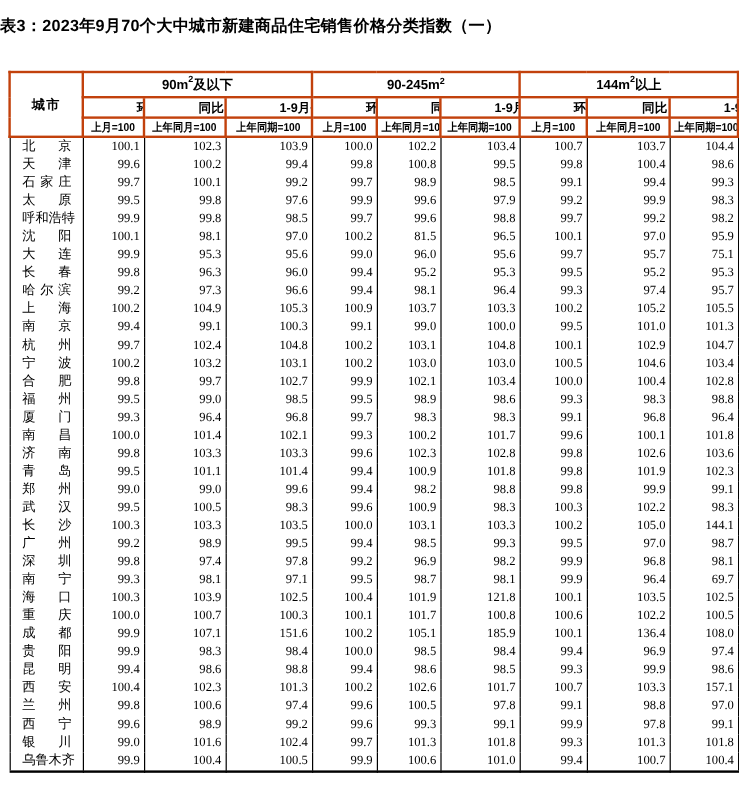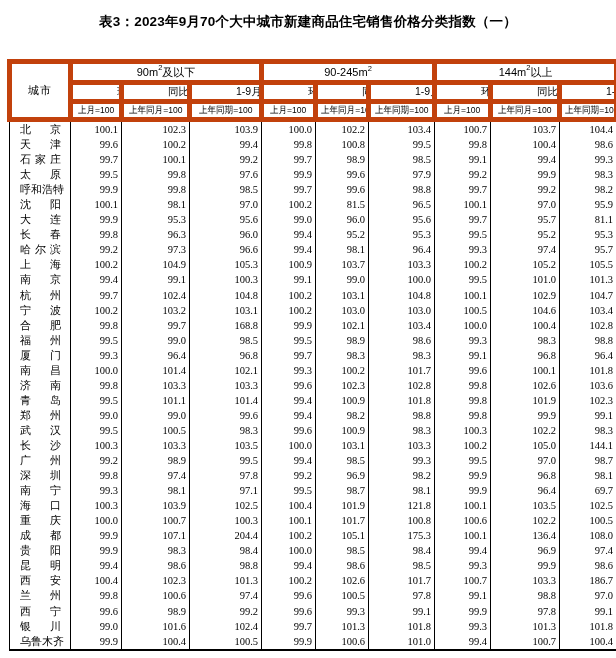--- a/index.html
+++ b/index.html
@@ -6,39 +6,39 @@
   html, body { width: 616px; height: 658px; background: #ffffff; overflow: hidden; }
   body {
     position: relative;
     font-family: "Liberation Sans", "DejaVu Sans", sans-serif;
     color: #000;
     -webkit-font-smoothing: antialiased;
   }
   .page-title {
     position: absolute;
     top: 13px; left: 0; width: 616px;
-    text-align: center;
+    text-align: left;
     font-weight: bold;
     font-size: 13.5px;
     letter-spacing: 0.2px;
   }
   table.price-table {
     position: absolute;
     left: 7px; top: 59px;
     width: 608px;
     border-collapse: collapse;
     table-layout: fixed;
     border-top: 2px solid #000;
     border-bottom: 2px solid #000;
     border-left: 1px solid #000;
     border-right: 1px solid #000;
   }
   thead th {
-    border: 5px solid #c2410c;
-    font-weight: normal;
+    border: 2px solid #c2410c;
+    font-weight: bold;
     text-align: center;
     vertical-align: middle;
     overflow: hidden;
     white-space: nowrap;
   }
   tr.r-group th { height: 21px; font-size: 11px; }
   tr.r-group th sup { font-size: 7.5px; vertical-align: top; position: relative; top: -2px; }
   tr.r-sub th   { height: 17px; font-size: 10.5px; padding-left: 44px; }
   tr.r-unit th  { height: 16px; font-size: 9.5px; margin-top: 45px; }
   th.city-h { font-size: 11px; letter-spacing: 1px; }
@@ -233,21 +233,21 @@
           </div>
         </td>
         <td class="num">99.9</td>
         <td class="num">95.3</td>
         <td class="num">95.6</td>
         <td class="num">99.0</td>
         <td class="num">96.0</td>
         <td class="num">95.6</td>
         <td class="num">99.7</td>
         <td class="num">95.7</td>
-        <td class="num">81.1</td>
+        <td class="num">75.1</td>
       </tr>
       <tr>
         <td class="city">
           <div class="city-inner">
             <span>长</span>
             <span>春</span>
           </div>
         </td>
         <td class="num">99.8</td>
         <td class="num">96.3</td>
@@ -347,21 +347,21 @@
       </tr>
       <tr>
         <td class="city">
           <div class="city-inner">
             <span>合</span>
             <span>肥</span>
           </div>
         </td>
         <td class="num">99.8</td>
         <td class="num">99.7</td>
-        <td class="num">168.8</td>
+        <td class="num">102.7</td>
         <td class="num">99.9</td>
         <td class="num">102.1</td>
         <td class="num">103.4</td>
         <td class="num">100.0</td>
         <td class="num">100.4</td>
         <td class="num">102.8</td>
       </tr>
       <tr>
         <td class="city">
           <div class="city-inner">
@@ -585,24 +585,24 @@
       </tr>
       <tr>
         <td class="city">
           <div class="city-inner">
             <span>成</span>
             <span>都</span>
           </div>
         </td>
         <td class="num">99.9</td>
         <td class="num">107.1</td>
-        <td class="num">204.4</td>
+        <td class="num">151.6</td>
         <td class="num">100.2</td>
         <td class="num">105.1</td>
-        <td class="num">175.3</td>
+        <td class="num">185.9</td>
         <td class="num">100.1</td>
         <td class="num">136.4</td>
         <td class="num">108.0</td>
       </tr>
       <tr>
         <td class="city">
           <div class="city-inner">
             <span>贵</span>
             <span>阳</span>
           </div>
@@ -642,21 +642,21 @@
           </div>
         </td>
         <td class="num">100.4</td>
         <td class="num">102.3</td>
         <td class="num">101.3</td>
         <td class="num">100.2</td>
         <td class="num">102.6</td>
         <td class="num">101.7</td>
         <td class="num">100.7</td>
         <td class="num">103.3</td>
-        <td class="num">186.7</td>
+        <td class="num">157.1</td>
       </tr>
       <tr>
         <td class="city">
           <div class="city-inner">
             <span>兰</span>
             <span>州</span>
           </div>
         </td>
         <td class="num">99.8</td>
         <td class="num">100.6</td>

